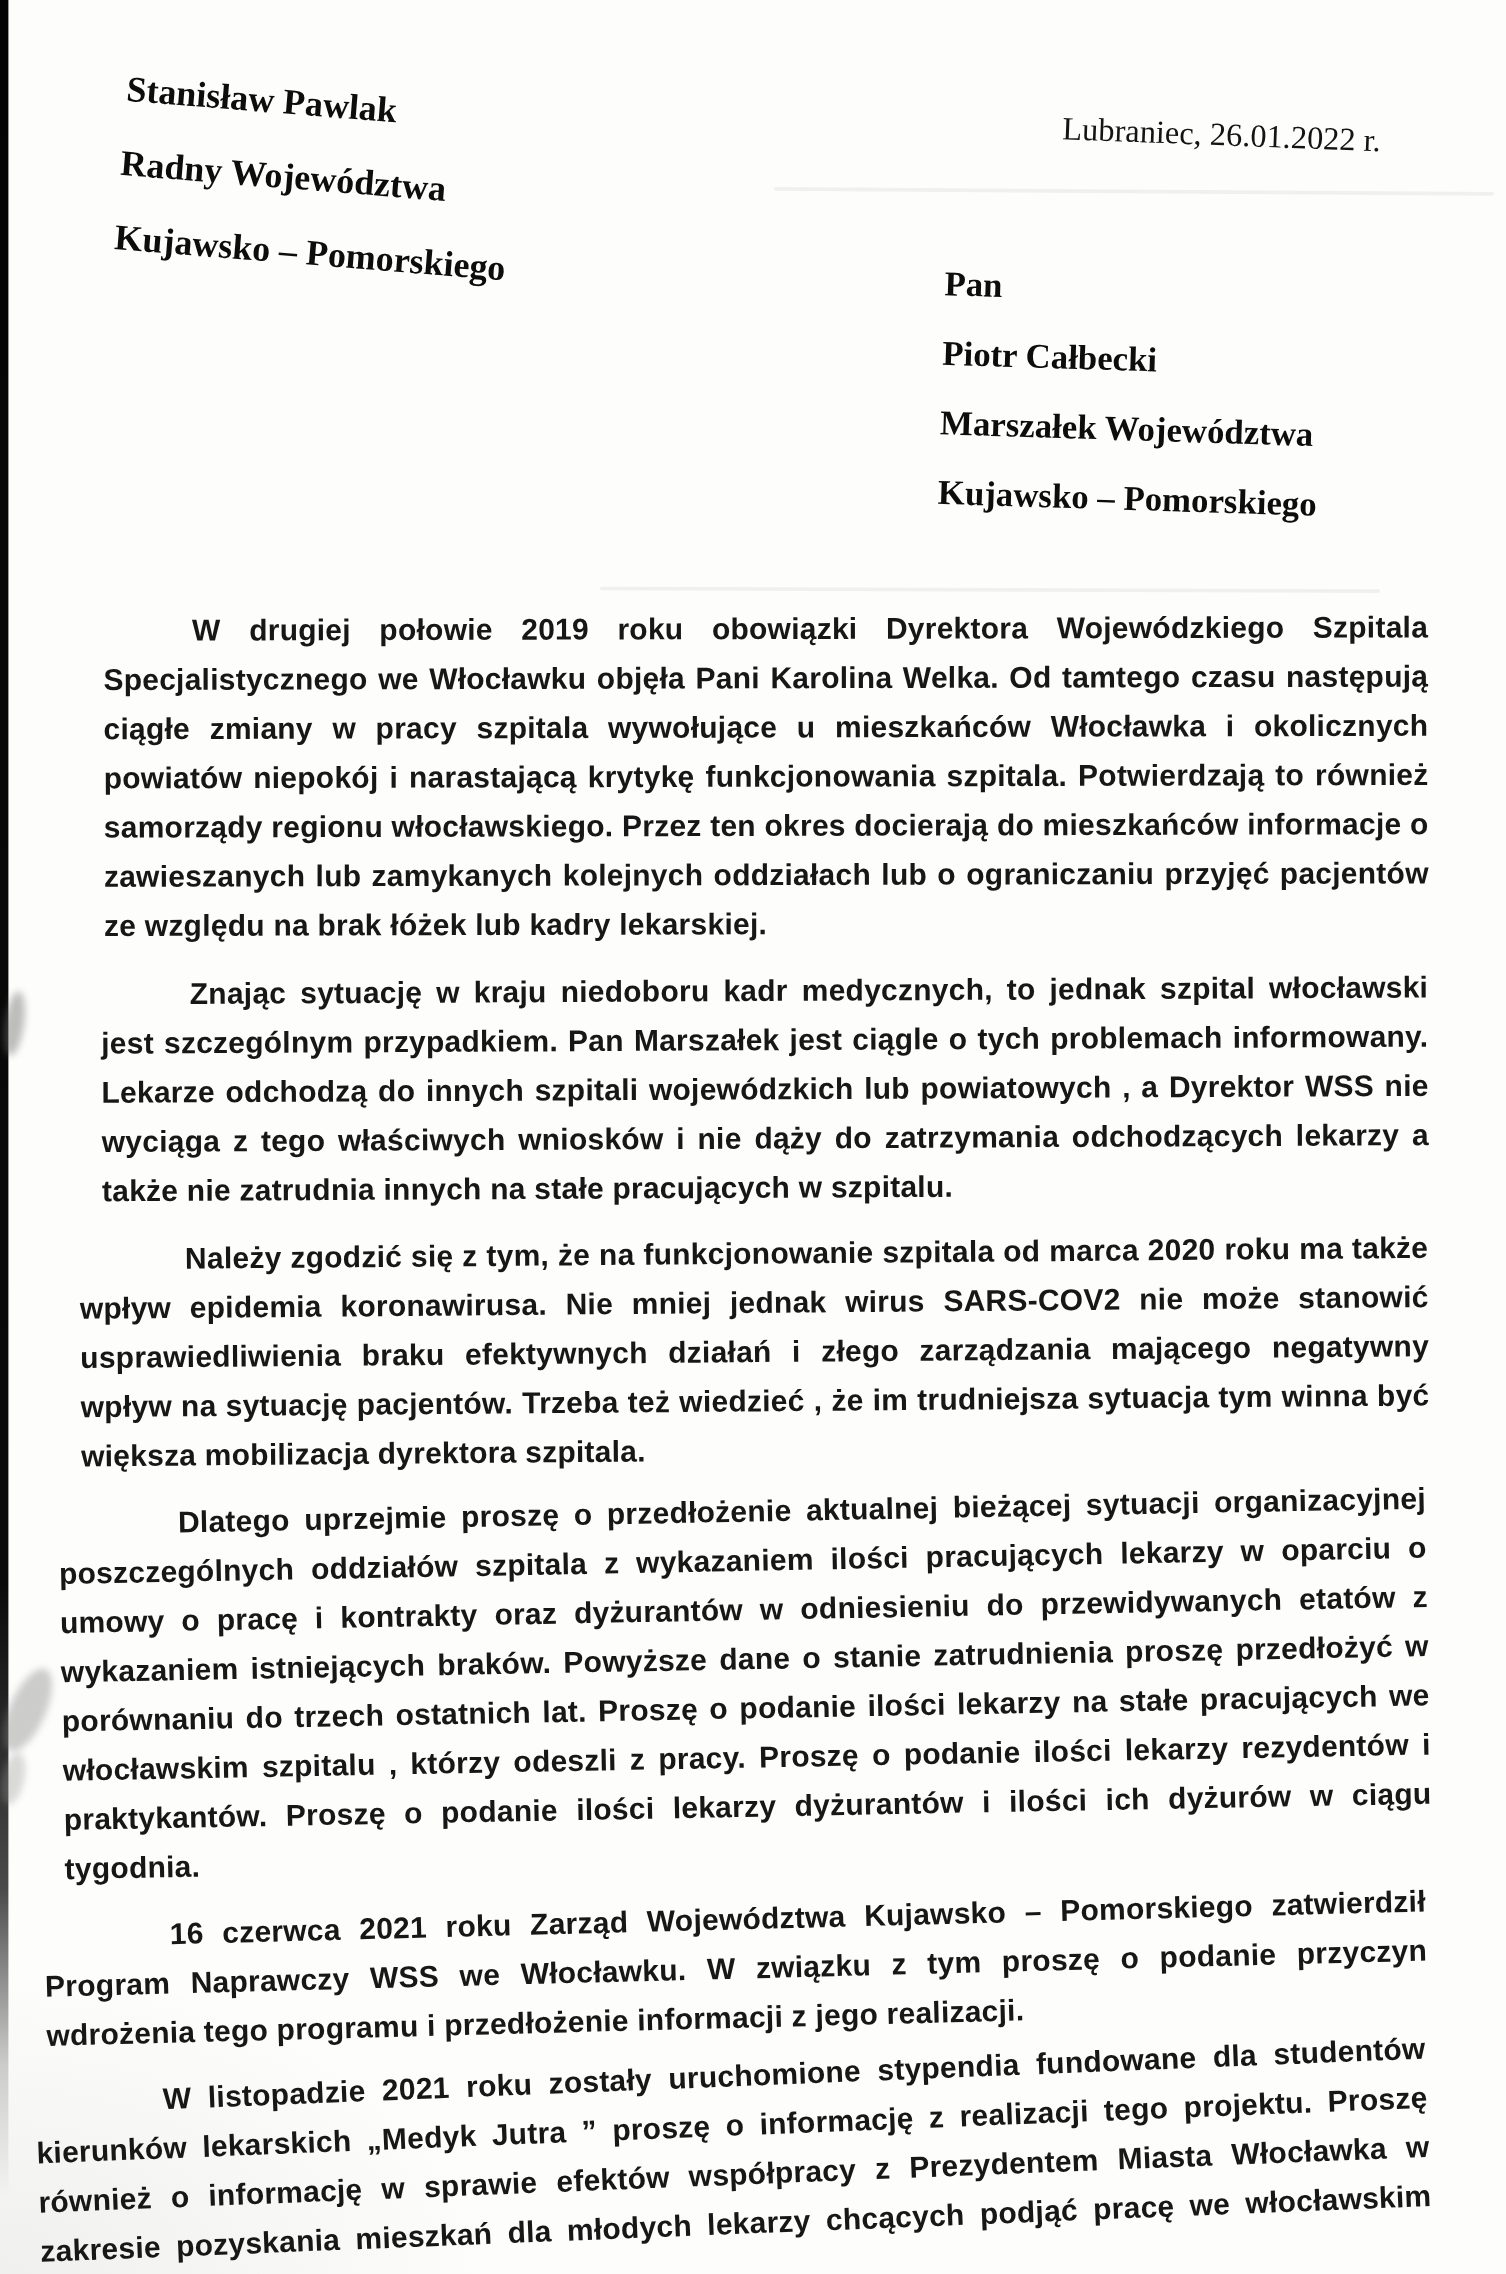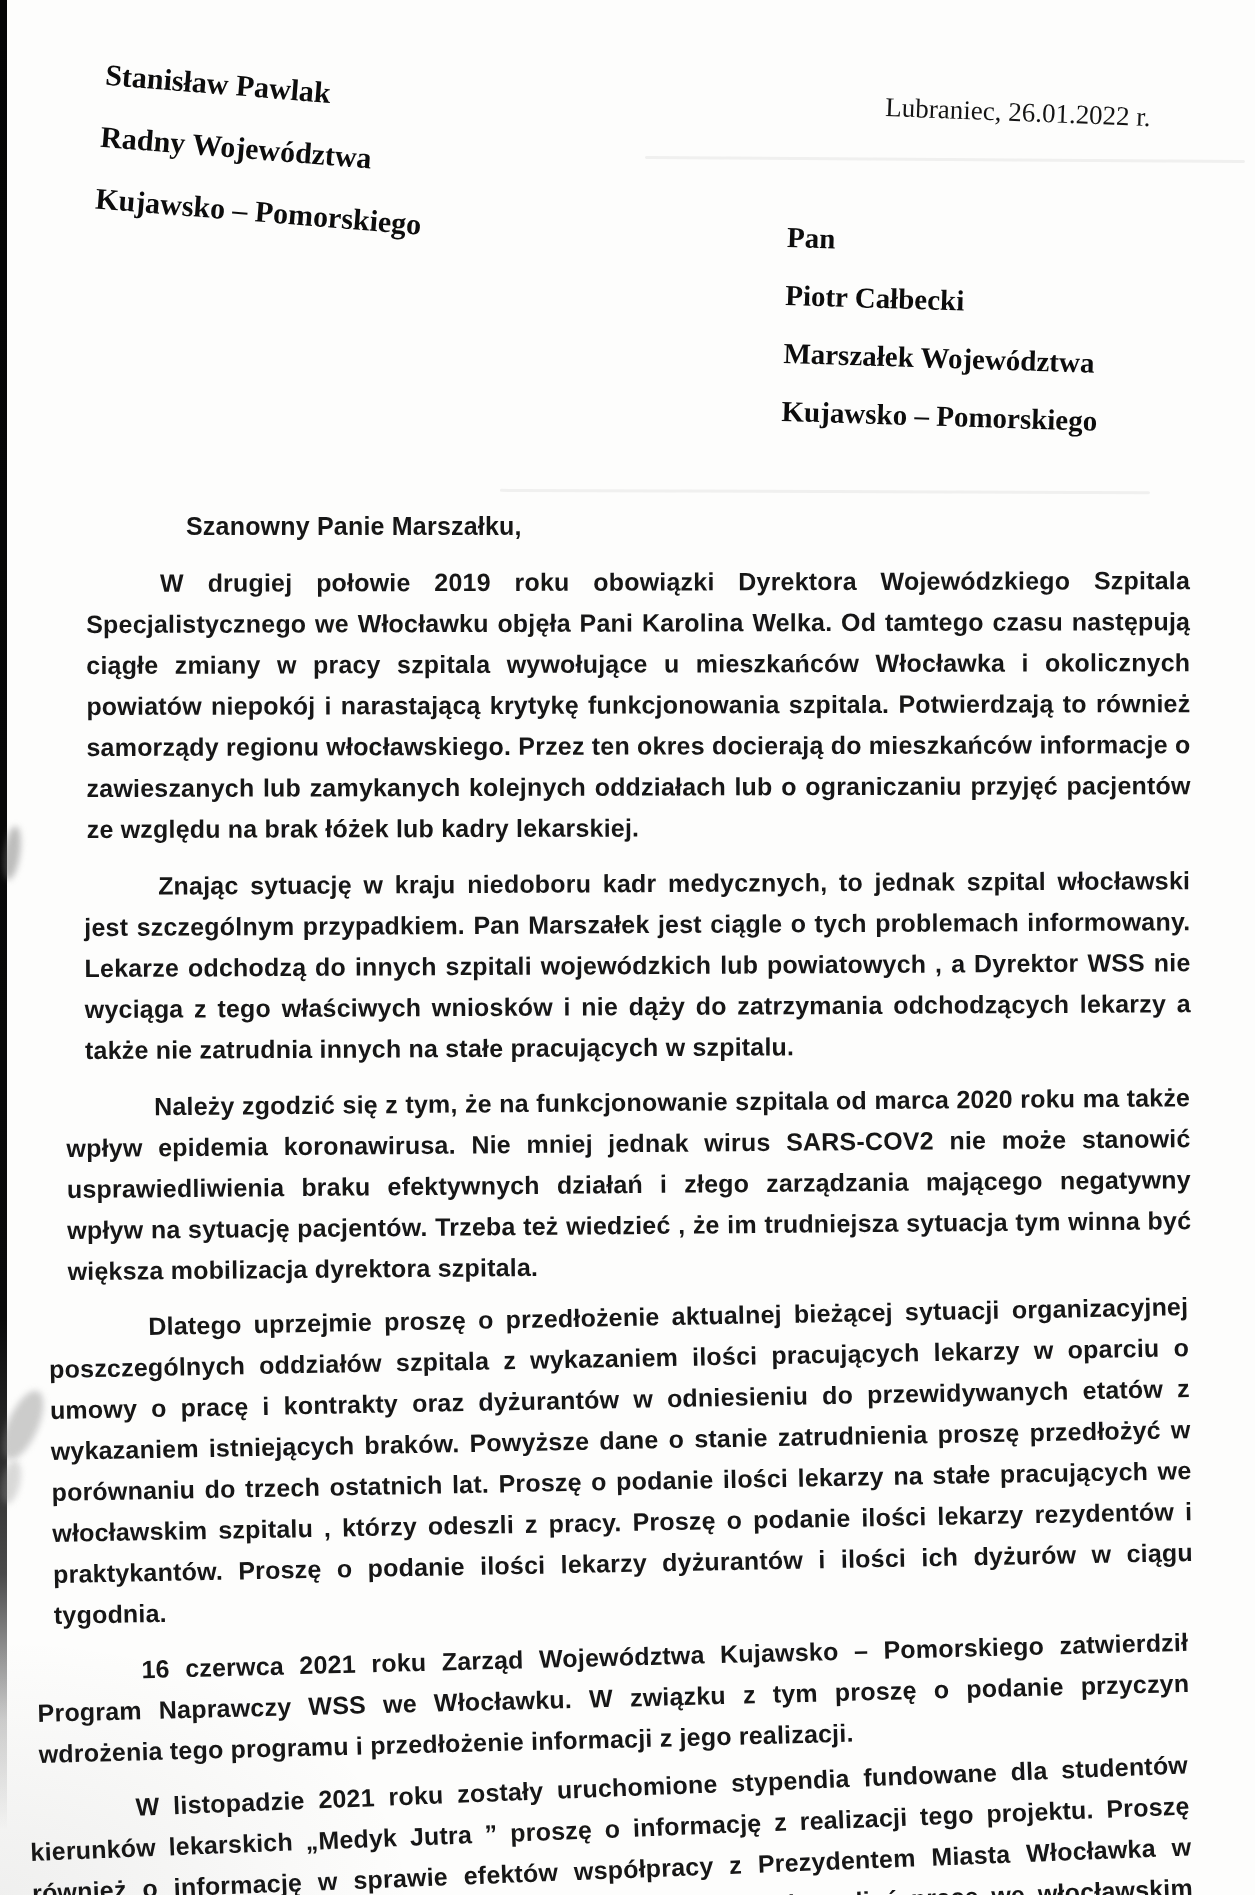--- a/index.html
+++ b/index.html
@@ -89,21 +89,20 @@
   <div class="dateline">Lubraniec, 26.01.2022 r.</div>
 
   <div class="recipient">
     <div>Pan</div>
     <div>Piotr Całbecki</div>
     <div>Marszałek Województwa</div>
     <div>Kujawsko – Pomorskiego</div>
   </div>
 
   <div class="body">
-    <p class="salutation">Szanowny Panie Marszałku,</p>
     <p class="para p1">W drugiej połowie 2019 roku obowiązki Dyrektora Wojewódzkiego Szpitala Specjalistycznego we Włocławku objęła Pani Karolina Welka. Od tamtego czasu następują ciągłe zmiany w pracy szpitala wywołujące u mieszkańców Włocławka i okolicznych powiatów niepokój i narastającą krytykę funkcjonowania szpitala. Potwierdzają to również samorządy regionu włocławskiego. Przez ten okres docierają do mieszkańców informacje o zawieszanych lub zamykanych kolejnych oddziałach lub o ograniczaniu przyjęć pacjentów ze względu na brak łóżek lub kadry lekarskiej.</p>
     <p class="para p2">Znając sytuację w kraju niedoboru kadr medycznych, to jednak szpital włocławski jest szczególnym przypadkiem. Pan Marszałek jest ciągle o tych problemach informowany. Lekarze odchodzą do innych szpitali wojewódzkich lub powiatowych , a Dyrektor WSS nie wyciąga z tego właściwych wniosków i nie dąży do zatrzymania odchodzących lekarzy a także nie zatrudnia innych na stałe pracujących w szpitalu.</p>
     <p class="para p3">Należy zgodzić się z tym, że na funkcjonowanie szpitala od marca 2020 roku ma także wpływ epidemia koronawirusa. Nie mniej jednak wirus SARS-COV2 nie może stanowić usprawiedliwienia braku efektywnych działań i złego zarządzania mającego negatywny wpływ na sytuację pacjentów. Trzeba też wiedzieć , że im trudniejsza sytuacja tym winna być większa mobilizacja dyrektora szpitala.</p>
     <p class="para p4">Dlatego uprzejmie proszę o przedłożenie aktualnej bieżącej sytuacji organizacyjnej poszczególnych oddziałów szpitala z wykazaniem ilości pracujących lekarzy w oparciu o umowy o pracę i kontrakty oraz dyżurantów w odniesieniu do przewidywanych etatów z wykazaniem istniejących braków. Powyższe dane o stanie zatrudnienia proszę przedłożyć w porównaniu do trzech ostatnich lat. Proszę o podanie ilości lekarzy na stałe pracujących we włocławskim szpitalu , którzy odeszli z pracy. Proszę o podanie ilości lekarzy rezydentów i praktykantów. Proszę o podanie ilości lekarzy dyżurantów i ilości ich dyżurów w ciągu tygodnia.</p>
     <p class="para p5">16 czerwca 2021 roku Zarząd Województwa Kujawsko – Pomorskiego zatwierdził Program Naprawczy WSS we Włocławku. W związku z tym proszę o podanie przyczyn wdrożenia tego programu i przedłożenie informacji z jego realizacji.</p>
     <p class="para p6">W listopadzie 2021 roku zostały uruchomione stypendia fundowane dla studentów kierunków lekarskich „Medyk Jutra ” proszę o informację z realizacji tego projektu. Proszę również o informację w sprawie efektów współpracy z Prezydentem Miasta Włocławka w zakresie pozyskania mieszkań dla młodych lekarzy chcących podjąć pracę we włocławskim szpitalu.</p>
   </div>
 
 </div>
 

